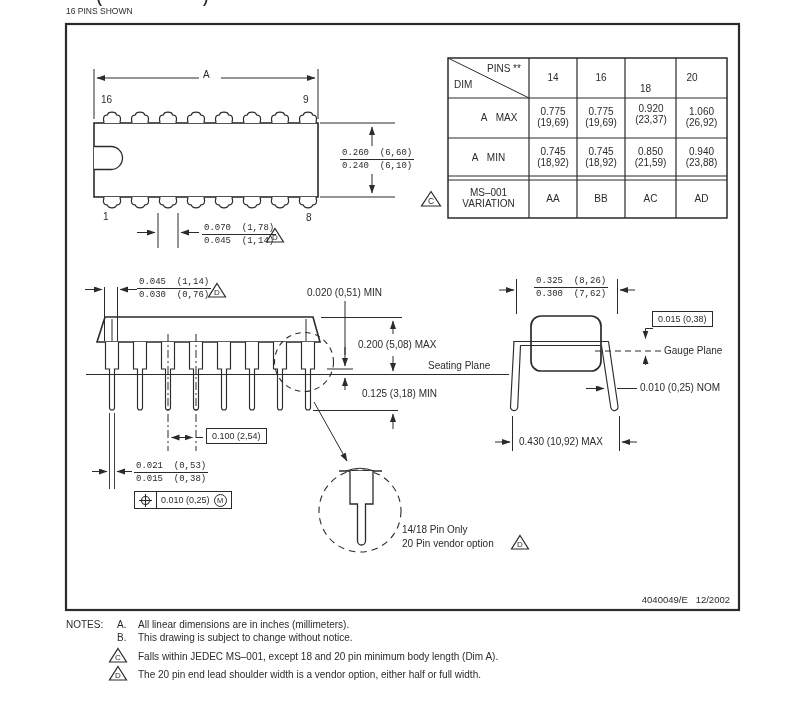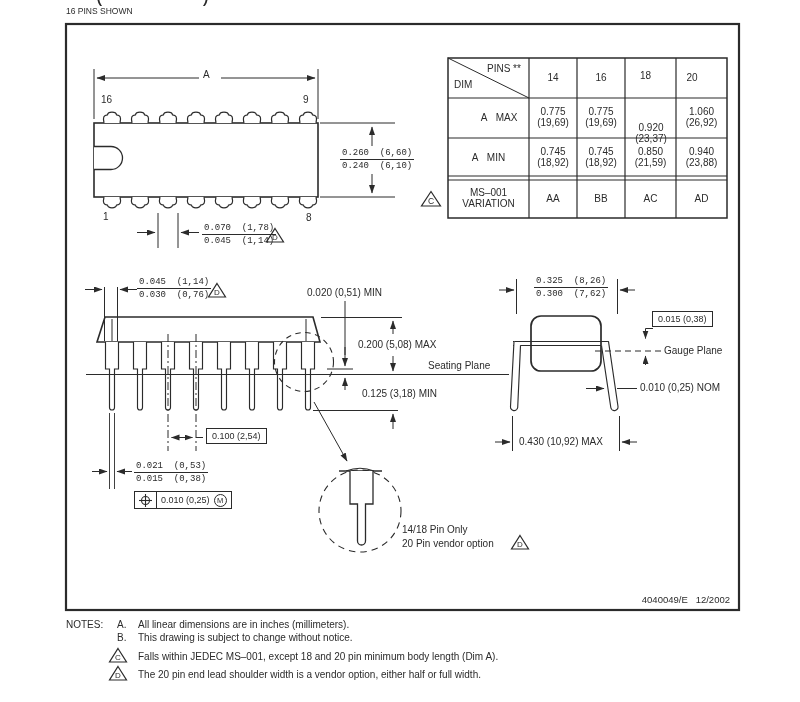--- a/index.html
+++ b/index.html
@@ -277,33 +277,33 @@
   <div class="t" style="left:402px;top:538px">20 Pin vendor option</div>
   <svg class="tri" style="left:510px;top:534px" width="20" height="17">
     <polygon points="10,1.5 18.5,15 1.5,15" fill="none" stroke="#2b2b2b" stroke-width="1.2"></polygon>
     <text x="10" y="12.5" font-size="8" text-anchor="middle" fill="#2b2b2b" stroke="none" font-family="Liberation Sans,sans-serif">D</text>
   </svg>
 
   <div class="t" style="left:487px;top:63px">PINS **</div>
   <div class="t" style="left:454px;top:79px">DIM</div>
   <div class="t ctr" style="left:529px;top:72px;width:48px">14</div>
   <div class="t ctr" style="left:577px;top:72px;width:48px">16</div>
-  <div class="t ctr" style="left:625px;top:70px;width:41px">18</div>
+  <div class="t ctr" style="left:625px;top:83px;width:41px">18</div>
   <div class="t ctr" style="left:676px;top:72px;width:32px">20</div>
 
   <div class="t ctr" style="left:448px;top:112px;width:102px">A&nbsp;&nbsp;&nbsp;MAX</div>
   <div class="t ctr" style="left:529px;top:106px;width:48px">
       <div>0.775</div>
       <div>(19,69)</div>
     </div>
   <div class="t ctr" style="left:577px;top:106px;width:48px">
       <div>0.775</div>
       <div>(19,69)</div>
     </div>
-  <div class="t ctr" style="left:625px;top:122px;width:52px">
+  <div class="t ctr" style="left:625px;top:103px;width:52px">
       <div>0.920</div>
       <div>(23,37)</div>
     </div>
   <div class="t ctr" style="left:676px;top:106px;width:51px">
       <div>1.060</div>
       <div>(26,92)</div>
     </div>
 
   <div class="t ctr" style="left:448px;top:152px;width:81px">A&nbsp;&nbsp;&nbsp;MIN</div>
   <div class="t ctr" style="left:529px;top:146px;width:48px">

